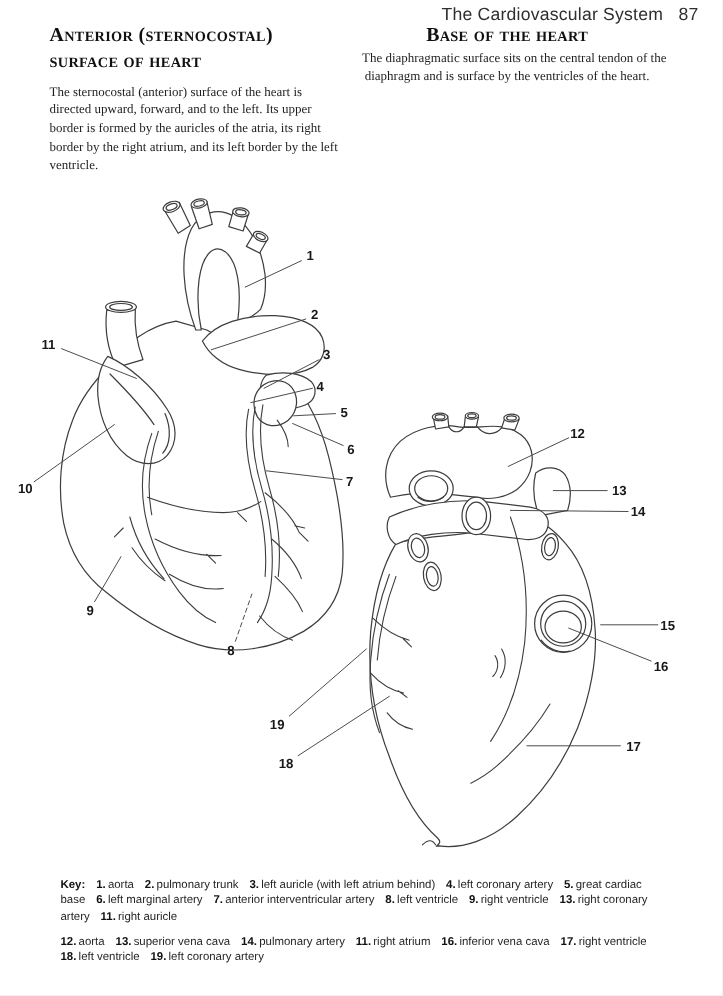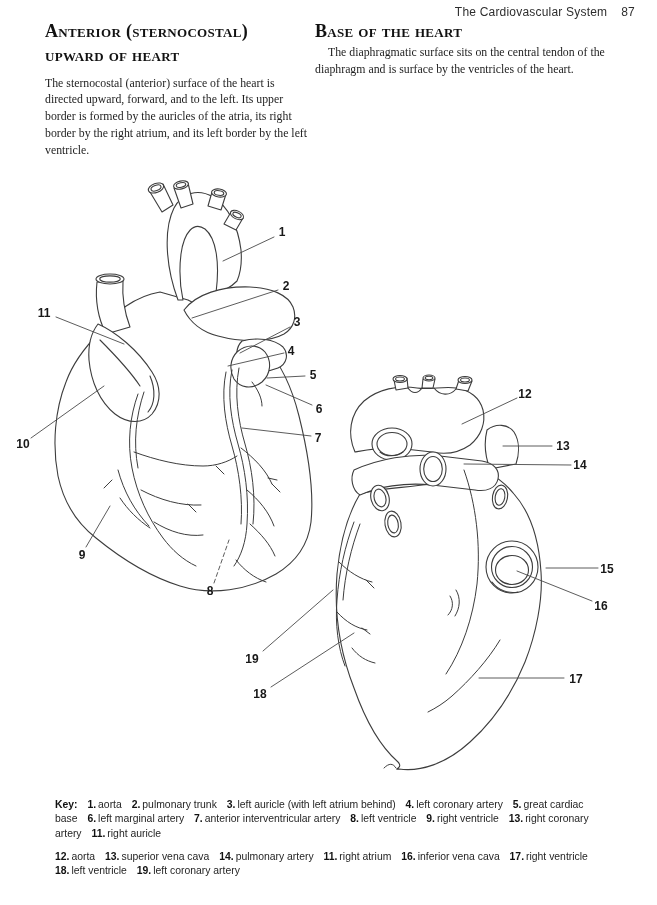--- a/index.html
+++ b/index.html
@@ -3,26 +3,26 @@
 <meta charset="utf-8">
 <style>
   html,body{margin:0;padding:0;background:#e8e8e8;}
   .page{
     position:relative;width:657px;height:905px;background:#ffffff;
     font-family:"Liberation Serif",serif;color:#1c1c1c;overflow:hidden;
     margin:0 auto;
   }
   .running-head{
     position:absolute;top:5px;right:22px;
-    font-family:"Liberation Sans",sans-serif;font-size:12px;color:#2e2e2e;
+    font-family:"Liberation Sans",sans-serif;font-size:16px;color:#2e2e2e;
     letter-spacing:.2px;
   }
   .running-head .pn{margin-left:14px;}
   .col-left{position:absolute;left:45px;top:20px;width:264px;}
-  .col-right{position:absolute;left:315px;top:20px;width:292px;}
+  .col-right{position:absolute;left:315px;top:20px;width:292px;text-align:center;}
   .heading{
     font-size:18px;font-weight:600;font-variant:small-caps;
     letter-spacing:.3px;line-height:1.32;margin:0;color:#111;
   }
   .bodytext{
     font-size:11.8px;line-height:1.42;margin:7px 0 0 0;color:#1e1e1e;
   }
   .bodytext.indent{margin:0;text-indent:13px;}
   .figure-svg{position:absolute;left:0;top:0;}
   .figure-svg text{
@@ -45,21 +45,21 @@
 
 <div class="page">
 
   <div class="running-head">
     <span>The Cardiovascular System</span><span class="pn">87</span>
   </div>
 
   <div class="col-left">
     <h2 class="heading">
       <span>Anterior (sternocostal)</span><br>
-      <span>upward of heart</span>
+      <span>surface of heart</span>
     </h2>
     <p class="bodytext">The sternocostal (anterior) surface of the heart is directed upward, forward, and to the left. Its upper border is formed by the auricles of the atria, its right border by the right atrium, and its left border by the left ventricle.</p>
   </div>
 
   <div class="col-right">
     <h2 class="heading">Base of the heart</h2>
     <p class="bodytext indent">The diaphragmatic surface sits on the central tendon of the diaphragm and is surface by the ventricles of the heart.</p>
   </div>
 
   <svg class="figure-svg" width="657" height="905" viewBox="0 0 657 905" fill="none" stroke="#3d3d3d" stroke-width="1.1" stroke-linecap="round" stroke-linejoin="round">

